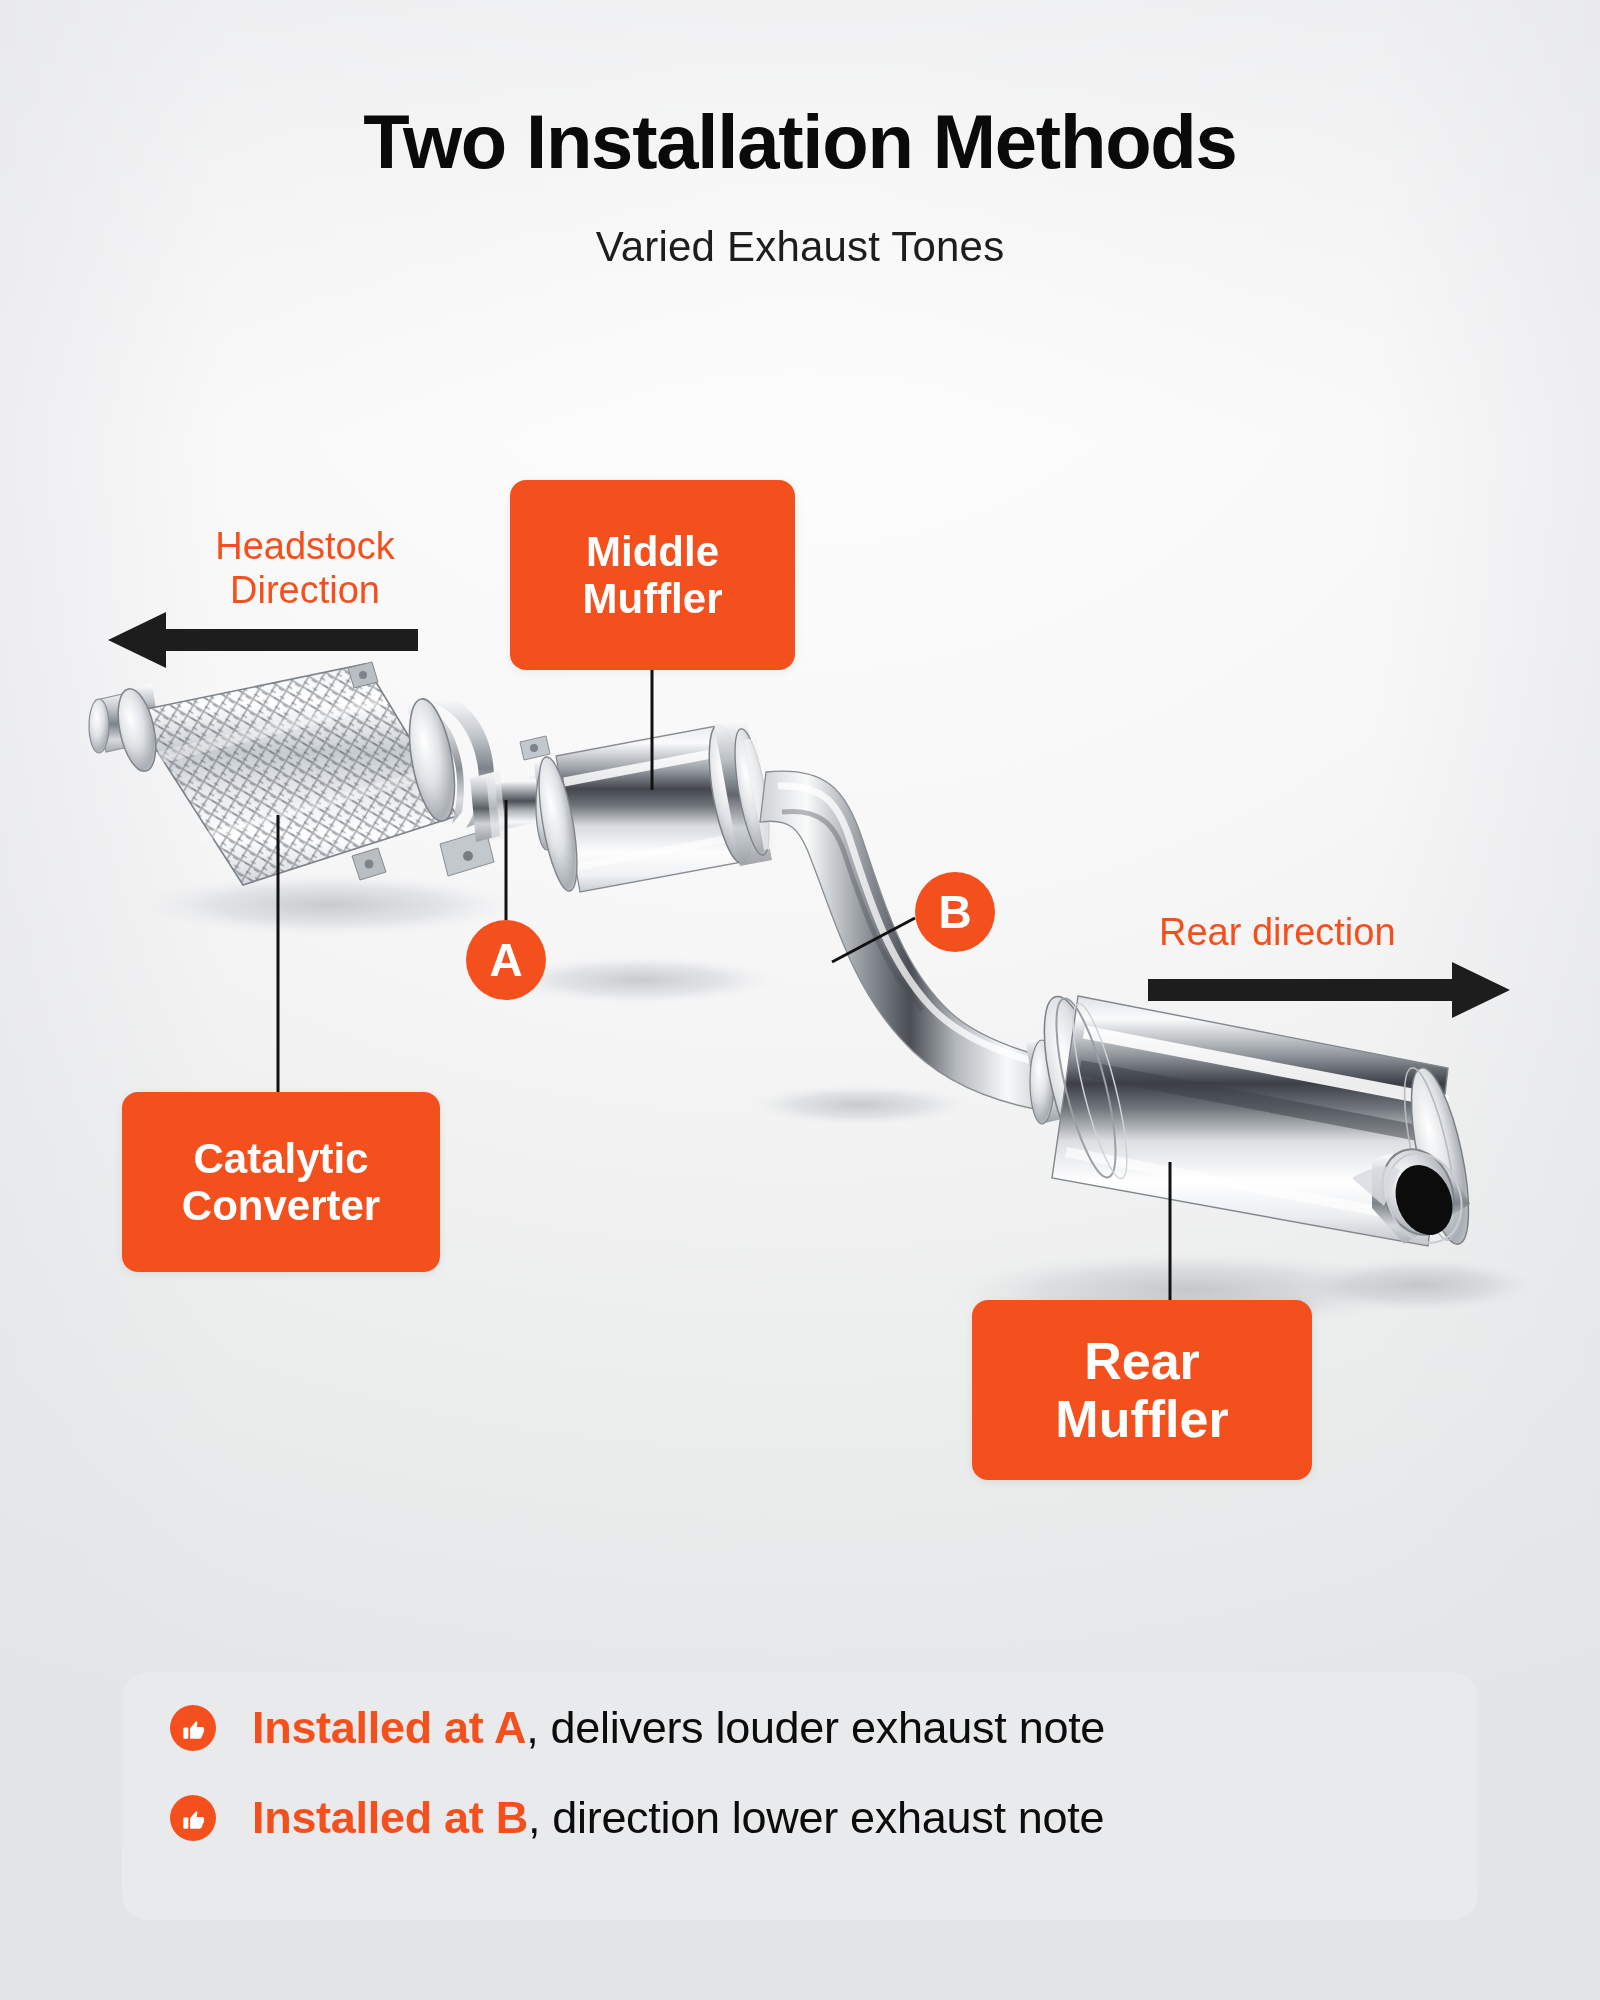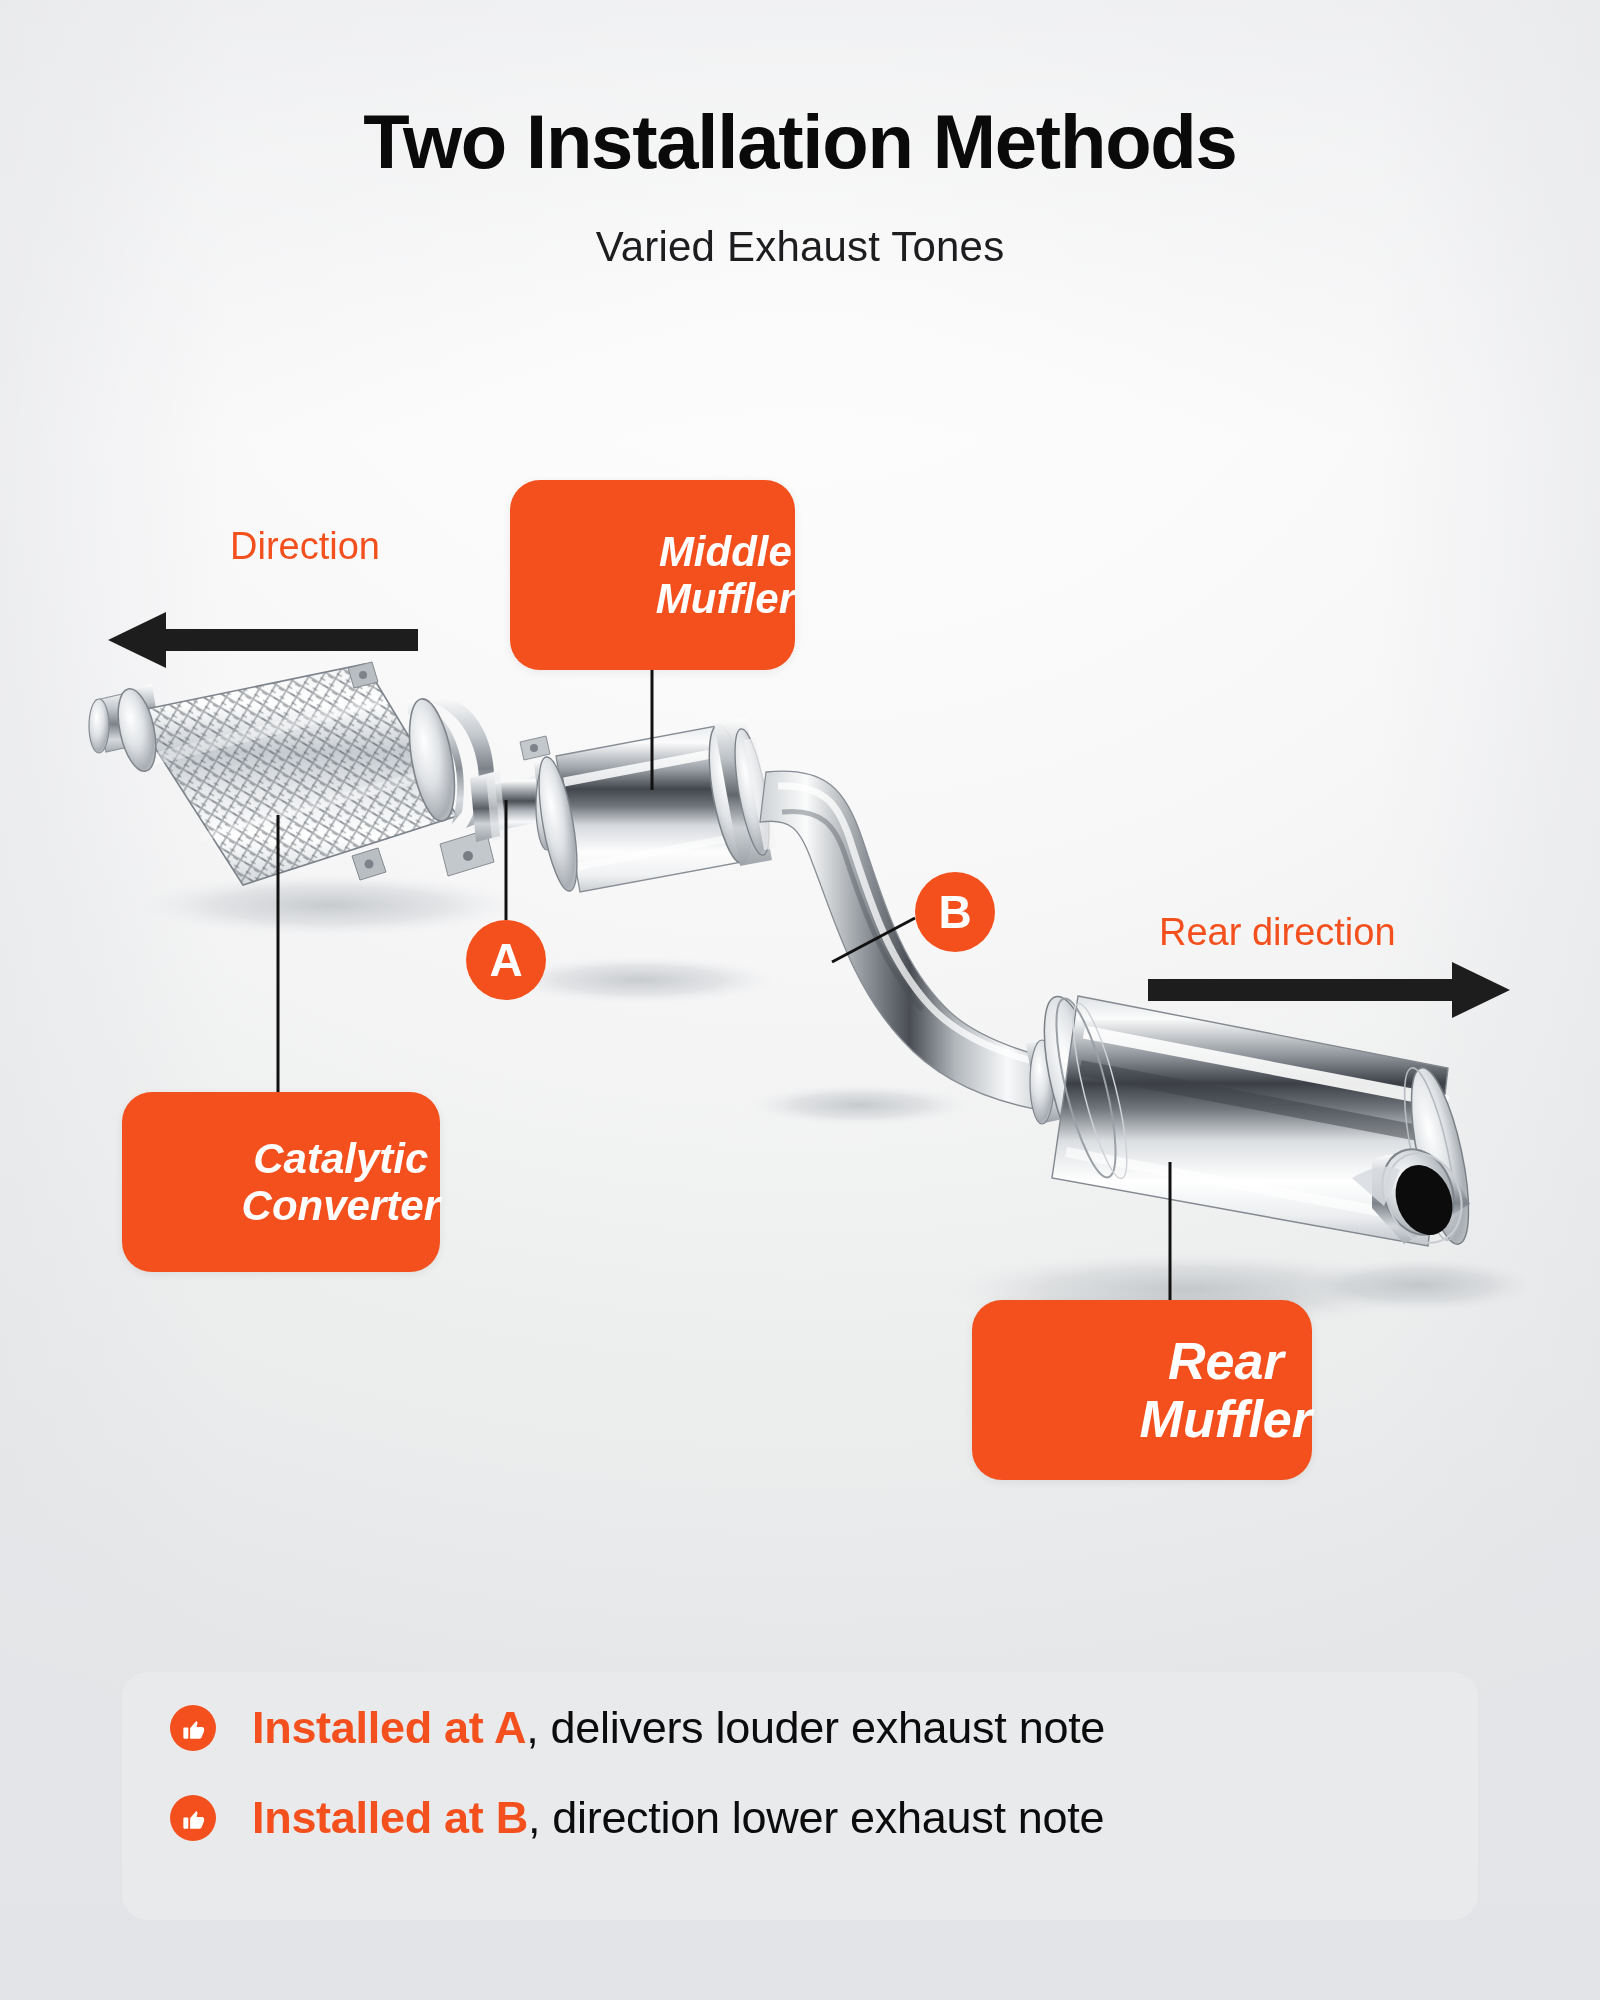--- a/index.html
+++ b/index.html
@@ -38,27 +38,26 @@
     font-weight:400;color:#1d1d1f;
     letter-spacing:.2px;
   }
 
   #art{position:absolute;left:0;top:0;width:1600px;height:2000px;}
 
   
   .badge{
     position:absolute;
     background:var(--orange,#F4501E);
-    border-radius:30px;
+    border-radius:16px;
     color:#fff;font-weight:700;
     text-align:center;
-    display:flex;align-items:center;justify-content:flex-end;
+    display:flex;align-items:center;justify-content:center;
     line-height:1.12;
     box-shadow:0 2px 10px rgba(0,0,0,.07);
-    font-style:italic;
   }
   #badge-middle{left:510px;top:480px;width:285px;height:190px;font-size:42px;}
   #badge-cat   {left:122px;top:1092px;width:318px;height:180px;font-size:42px;}
   #badge-rear  {left:972px;top:1300px;width:340px;height:180px;font-size:52px;}
 
   .marker{
     position:absolute;border-radius:50%;
     background:var(--orange,#F4501E);
     color:#fff;font-weight:700;
     display:flex;align-items:center;justify-content:center;
@@ -318,20 +317,21 @@
     <line x1="506" y1="920" x2="506" y2="800" stroke="#111" stroke-width="3"></line>
 
     <line x1="278" y1="1092" x2="278" y2="815" stroke="#111" stroke-width="3"></line>
 
     <line x1="915" y1="918" x2="832" y2="962" stroke="#111" stroke-width="3"></line>
 
     <line x1="1170" y1="1300" x2="1170" y2="1162" stroke="#111" stroke-width="3"></line>
   </svg>
 
   <div class="dirlabel" id="dir-head">
+    <div>Headstock</div>
     <div>Direction</div>
   </div>
   <svg style="position:absolute;left:108px;top:612px;width:310px;height:56px;" viewBox="0 0 310 56" xmlns="http://www.w3.org/2000/svg">
     <path d="M0,28 L58,0 L58,17 L310,17 L310,39 L58,39 L58,56 Z" fill="#1d1d1d"></path>
   </svg>
 
   <div class="dirlabel" id="dir-rear">
     <div>Rear direction</div>
   </div>
   <svg style="position:absolute;left:1148px;top:962px;width:362px;height:56px;" viewBox="0 0 362 56" xmlns="http://www.w3.org/2000/svg">

